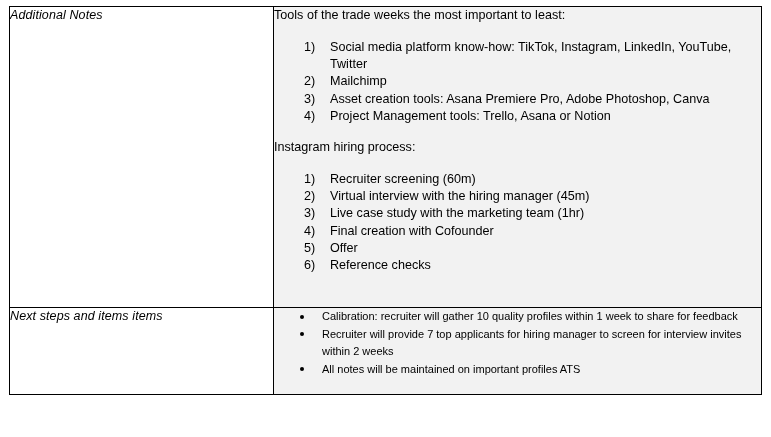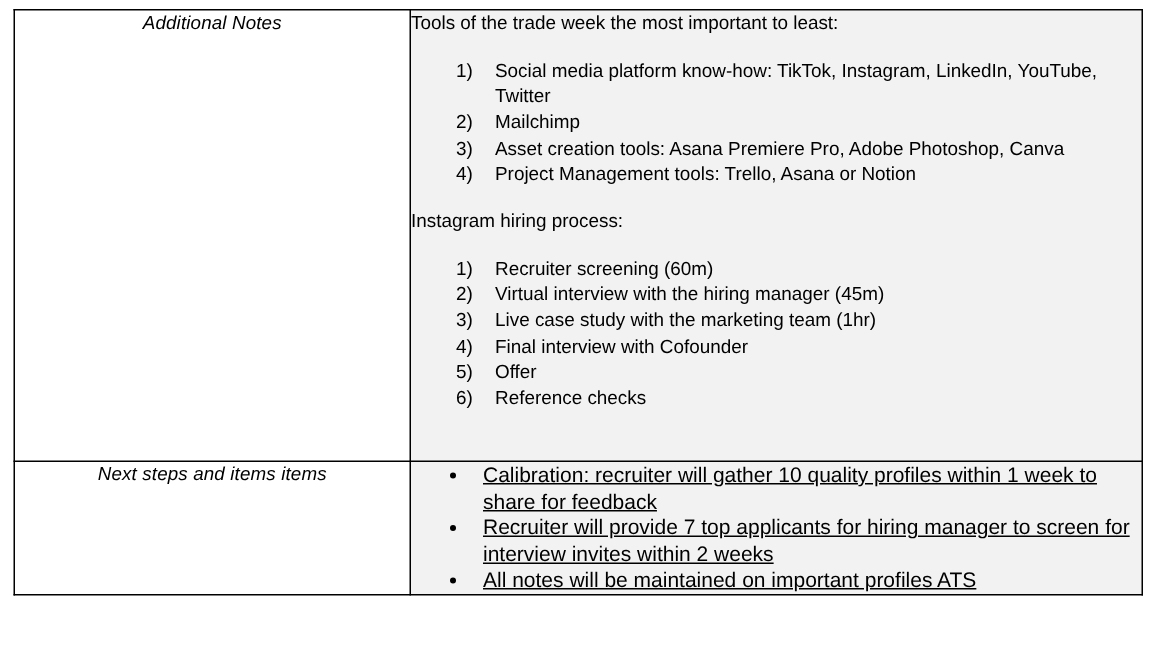--- a/index.html
+++ b/index.html
@@ -33,21 +33,21 @@
 
   .notes-table td {
     border: 1.3px solid #000000;
     vertical-align: top;
     padding: 0;
   }
 
   .label-cell {
     width: 263px;
     background: #ffffff;
-    text-align: center;
+    text-align: left;
     padding: 8px 9px 8px 6px;
   }
 
   .label-text {
     font-style: italic;
     font-size: 12.5px;
     line-height: 16px;
     letter-spacing: 0.1px;
     white-space: nowrap;
   }
@@ -104,25 +104,24 @@
   }
 
   ul.bullet-list {
     list-style: none;
     margin: 0;
     padding: 0 0 0 22px;
   }
 
   ul.bullet-list > li {
     position: relative;
-    font-size: 14px;
+    font-size: 11px;
     line-height: 17.6px;
     padding-left: 26px;
     margin: 0;
-    text-decoration: underline;
   }
 
   ul.bullet-list > li .bullet-dot {
     position: absolute;
     left: 4px;
     top: 6.5px;
     width: 4px;
     height: 4px;
     border-radius: 50%;
     background: #000000;
@@ -135,21 +134,21 @@
 
   <table class="notes-table">
     <tbody>
 
       <tr class="row-notes">
         <td class="label-cell">
           <div class="label-text">Additional Notes</div>
         </td>
         <td class="content-cell">
 
-          <p class="intro">Tools of the trade week the most important to least:</p>
+          <p class="intro">Tools of the trade weeks the most important to least:</p>
 
           <div class="spacer"></div>
 
           <ol class="num-list">
             <li>
               <span class="marker">1)</span>
               <span>Social media platform know-how: TikTok, Instagram, LinkedIn, YouTube, Twitter</span>
             </li>
             <li>
               <span class="marker">2)</span>
@@ -179,21 +178,21 @@
             <li>
               <span class="marker">2)</span>
               <span>Virtual interview with the hiring manager (45m)</span>
             </li>
             <li>
               <span class="marker">3)</span>
               <span>Live case study with the marketing team (1hr)</span>
             </li>
             <li>
               <span class="marker">4)</span>
-              <span>Final interview with Cofounder</span>
+              <span>Final creation with Cofounder</span>
             </li>
             <li>
               <span class="marker">5)</span>
               <span>Offer</span>
             </li>
             <li>
               <span class="marker">6)</span>
               <span>Reference checks</span>
             </li>
           </ol>

